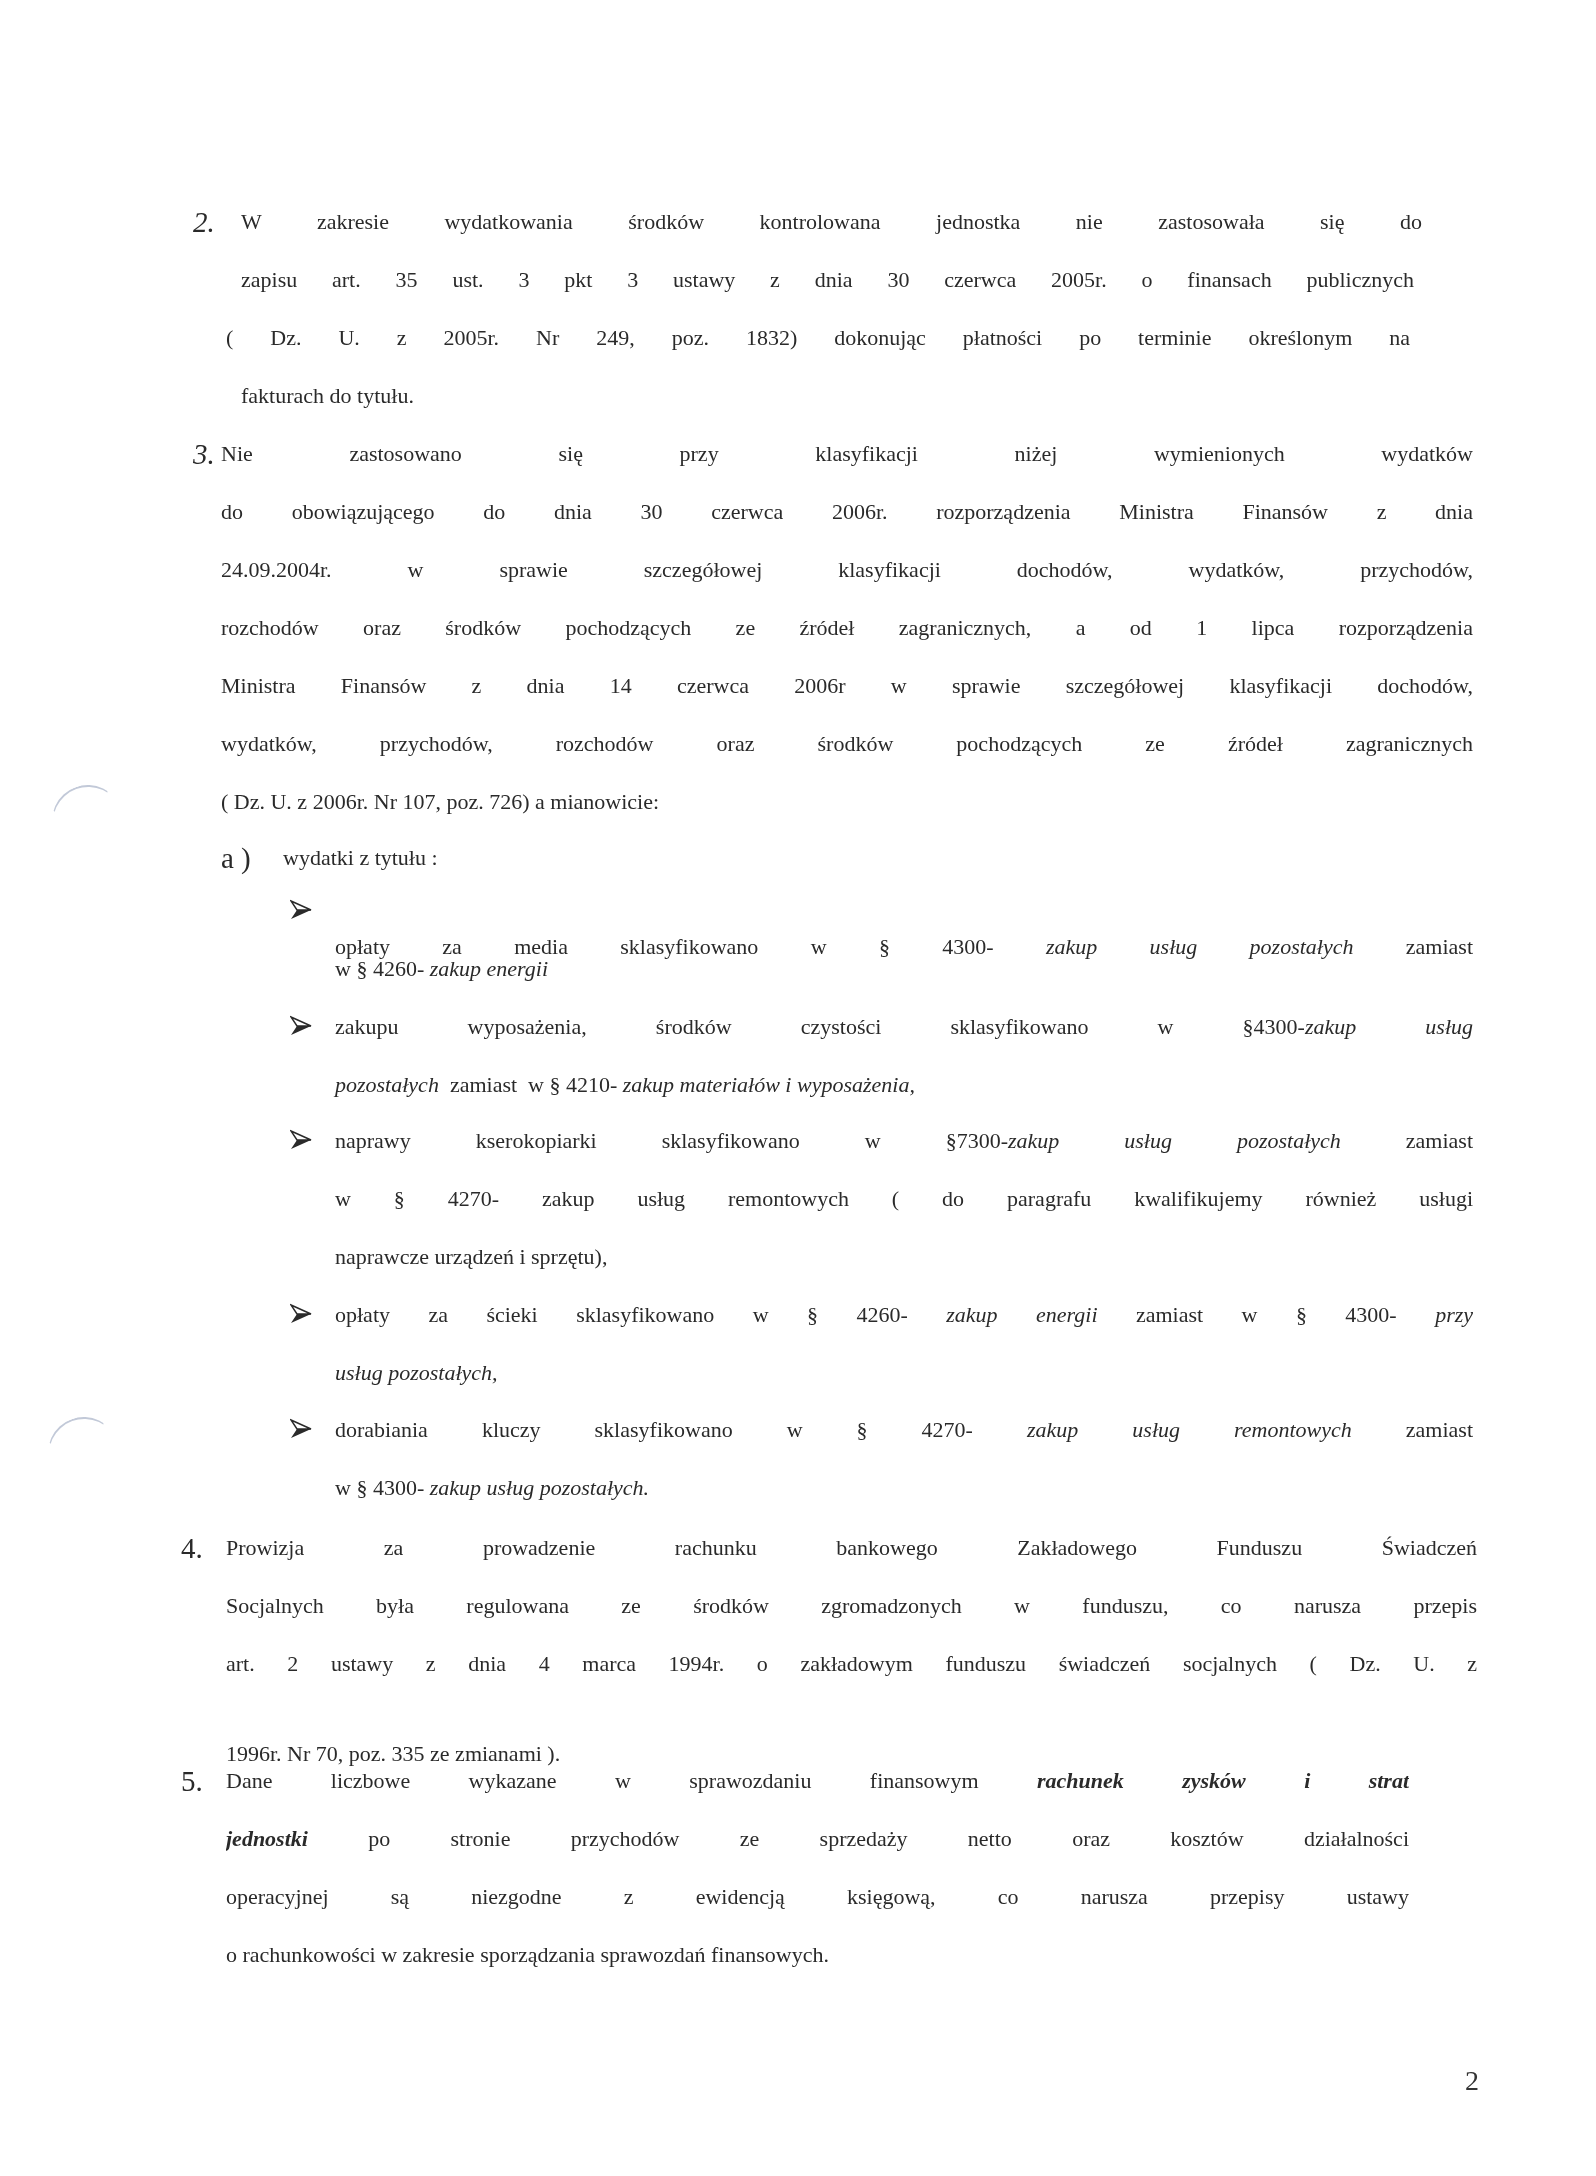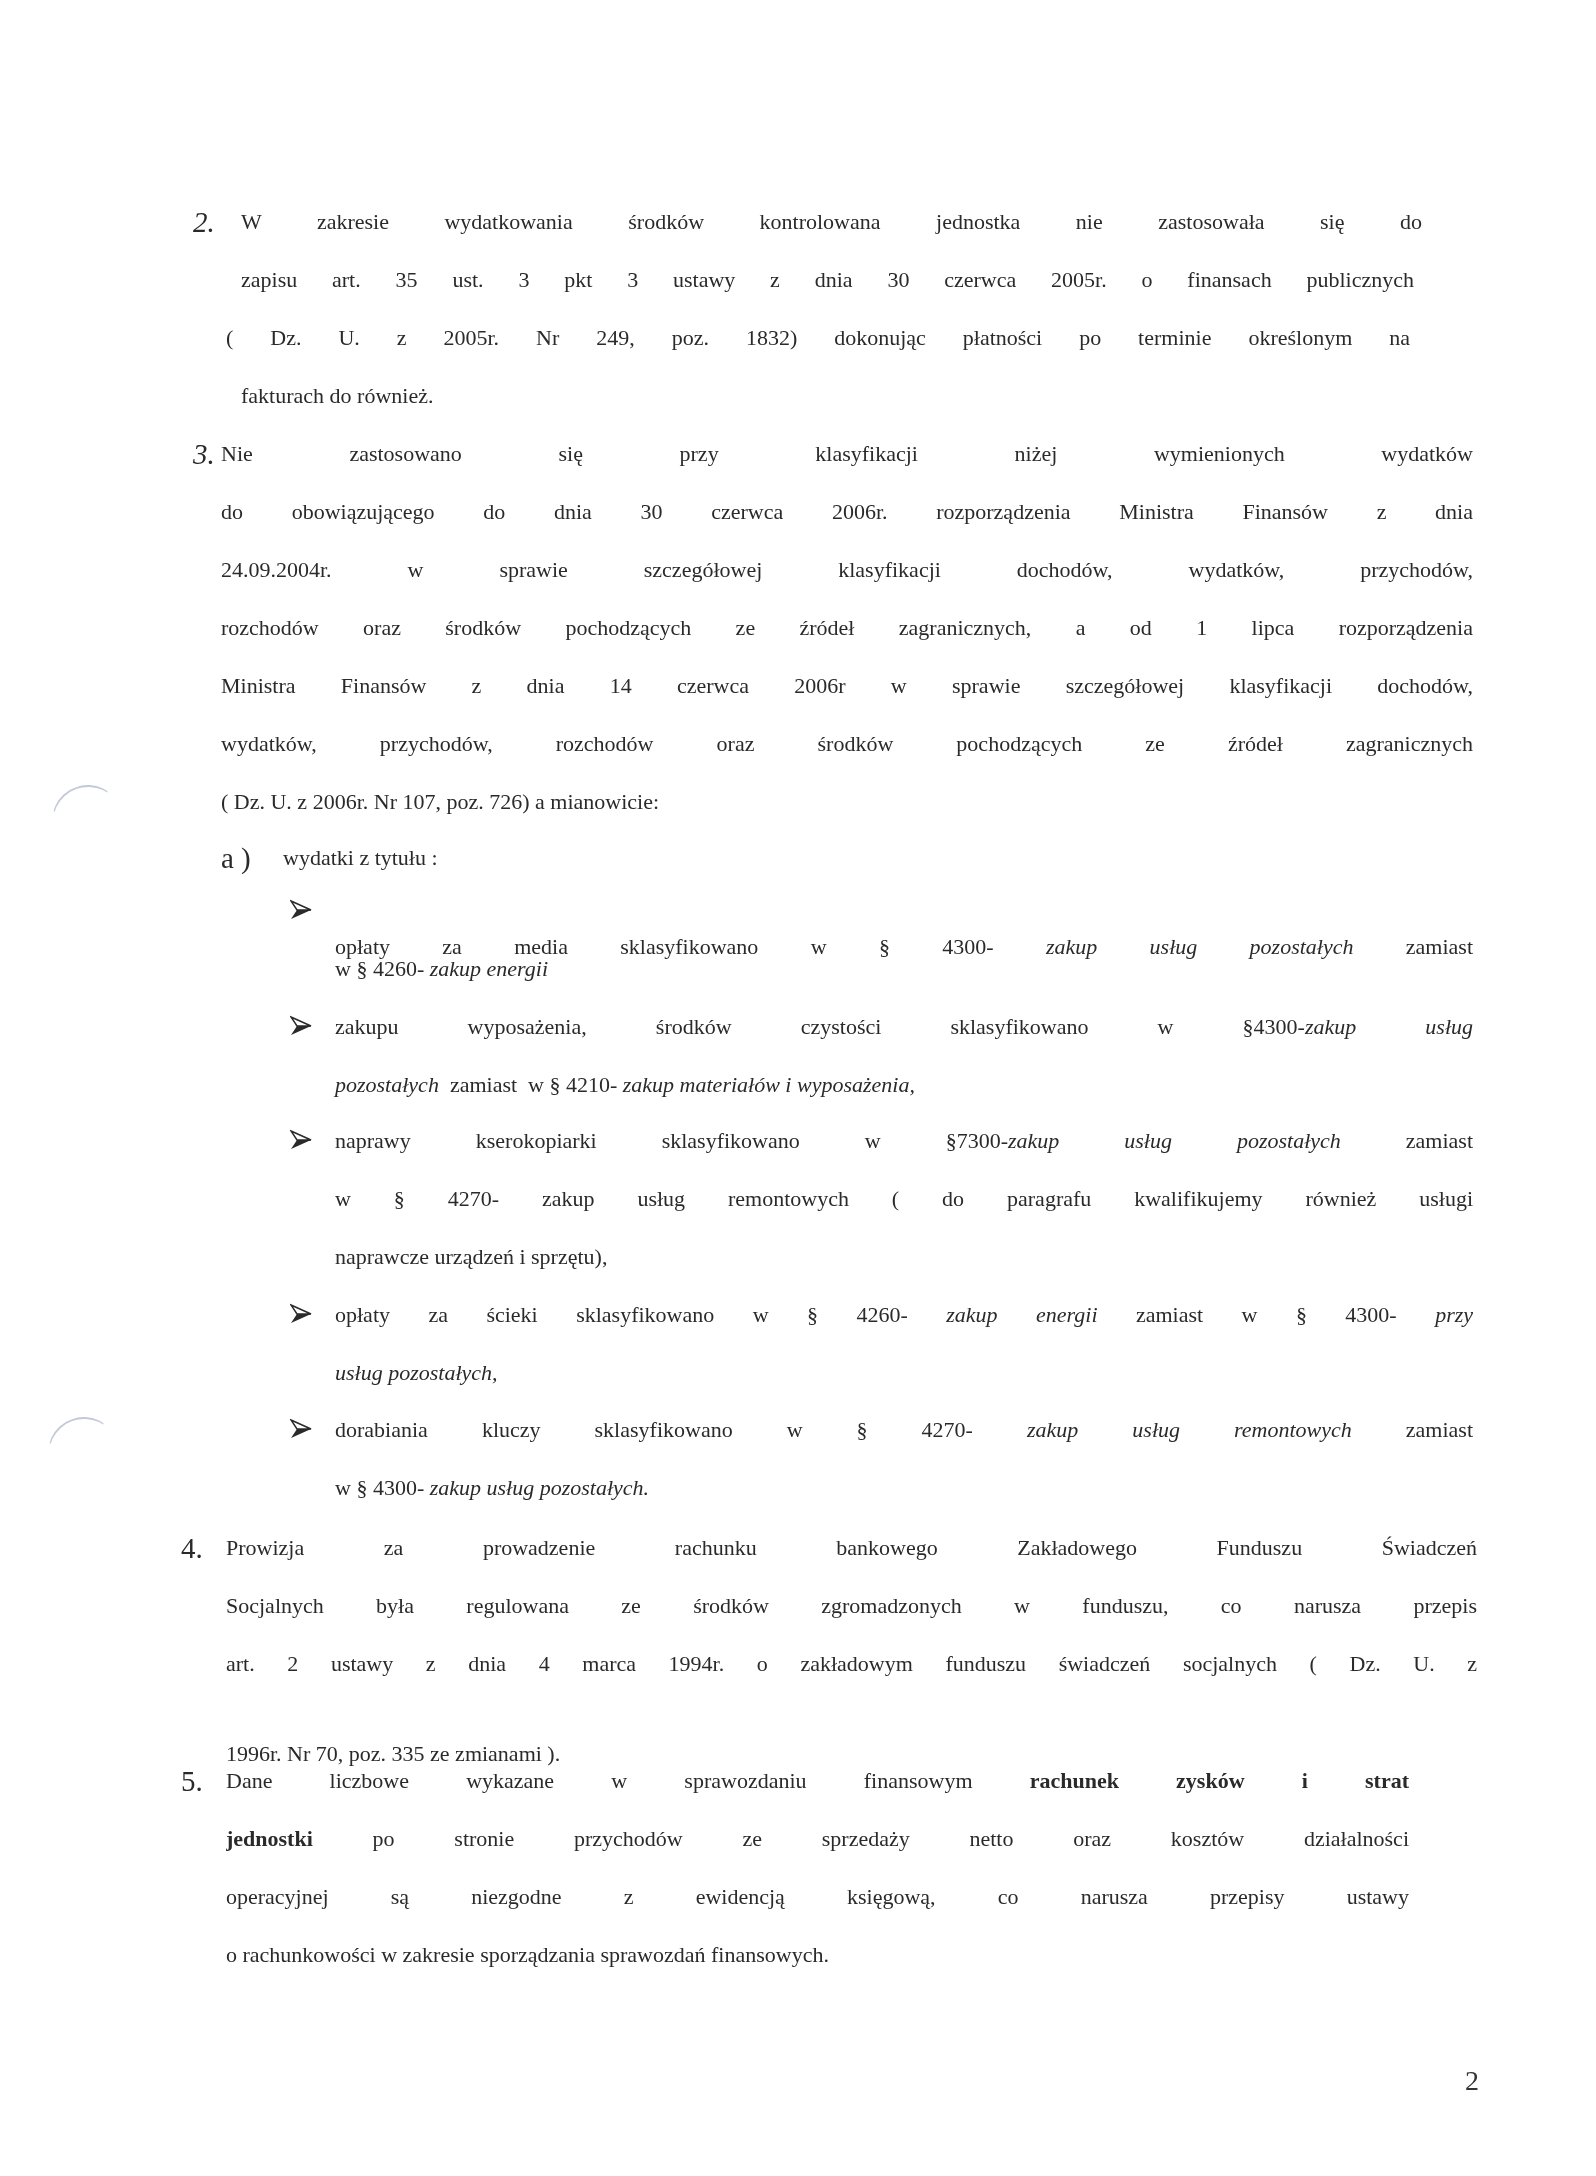--- a/index.html
+++ b/index.html
@@ -30,21 +30,21 @@
     position: absolute;
     font-size: 29px;
     line-height: 36px;
   }
   .num.it { font-style: italic; }
   .bullet {
     position: absolute;
     width: 22px; height: 22px;
   }
   i, .it { font-style: italic; }
-  .bi { font-weight: bold; }
+  .bi { font-style: italic; font-weight: bold; }
   .page-number {
     position: absolute;
     left: 1465px; top: 2066px;
     font-size: 28px;
     line-height: 30px;
     color: #333;
   }
   .punch {
     position: absolute;
     width: 70px; height: 70px;
@@ -63,21 +63,21 @@
 <div class="page">
 
   <div class="punch" style="left:52px; top:785px;"></div>
   <div class="punch" style="left:48px; top:1417px;"></div>
 
   <div>
     <span class="num it" style="left:193px; top:204px;">2.</span>
     <div class="line just" style="left:241px; top:204px; width:1181px;">W zakresie wydatkowania środków kontrolowana jednostka  nie zastosowała się do</div>
     <div class="line just" style="left:241px; top:262px; width:1173px;">zapisu art. 35 ust. 3 pkt 3  ustawy z dnia 30 czerwca 2005r. o finansach publicznych</div>
     <div class="line just" style="left:226px; top:320px; width:1184px;">( Dz. U. z 2005r. Nr 249, poz. 1832) dokonując płatności  po terminie określonym na</div>
-    <div class="line" style="left:241px; top:378px;">fakturach  do również.</div>
+    <div class="line" style="left:241px; top:378px;">fakturach  do tytułu.</div>
   </div>
 
   <div>
     <span class="num it" style="left:193px; top:436px;">3.</span>
     <div class="line just" style="left:221px; top:436px; width:1252px;">Nie zastosowano się przy klasyfikacji niżej wymienionych wydatków</div>
     <div class="line just" style="left:221px; top:494px; width:1252px;">do obowiązującego do dnia 30 czerwca 2006r. rozporządzenia Ministra Finansów z dnia</div>
     <div class="line just" style="left:221px; top:552px; width:1252px;">24.09.2004r. w sprawie szczegółowej klasyfikacji dochodów, wydatków, przychodów,</div>
     <div class="line just" style="left:221px; top:610px; width:1252px;">rozchodów oraz środków pochodzących ze źródeł zagranicznych, a od 1 lipca rozporządzenia</div>
     <div class="line just" style="left:221px; top:668px; width:1252px;">Ministra Finansów z dnia 14 czerwca 2006r w sprawie szczegółowej klasyfikacji dochodów,</div>
     <div class="line just" style="left:221px; top:726px; width:1252px;">wydatków, przychodów, rozchodów oraz środków pochodzących  ze źródeł zagranicznych</div>

